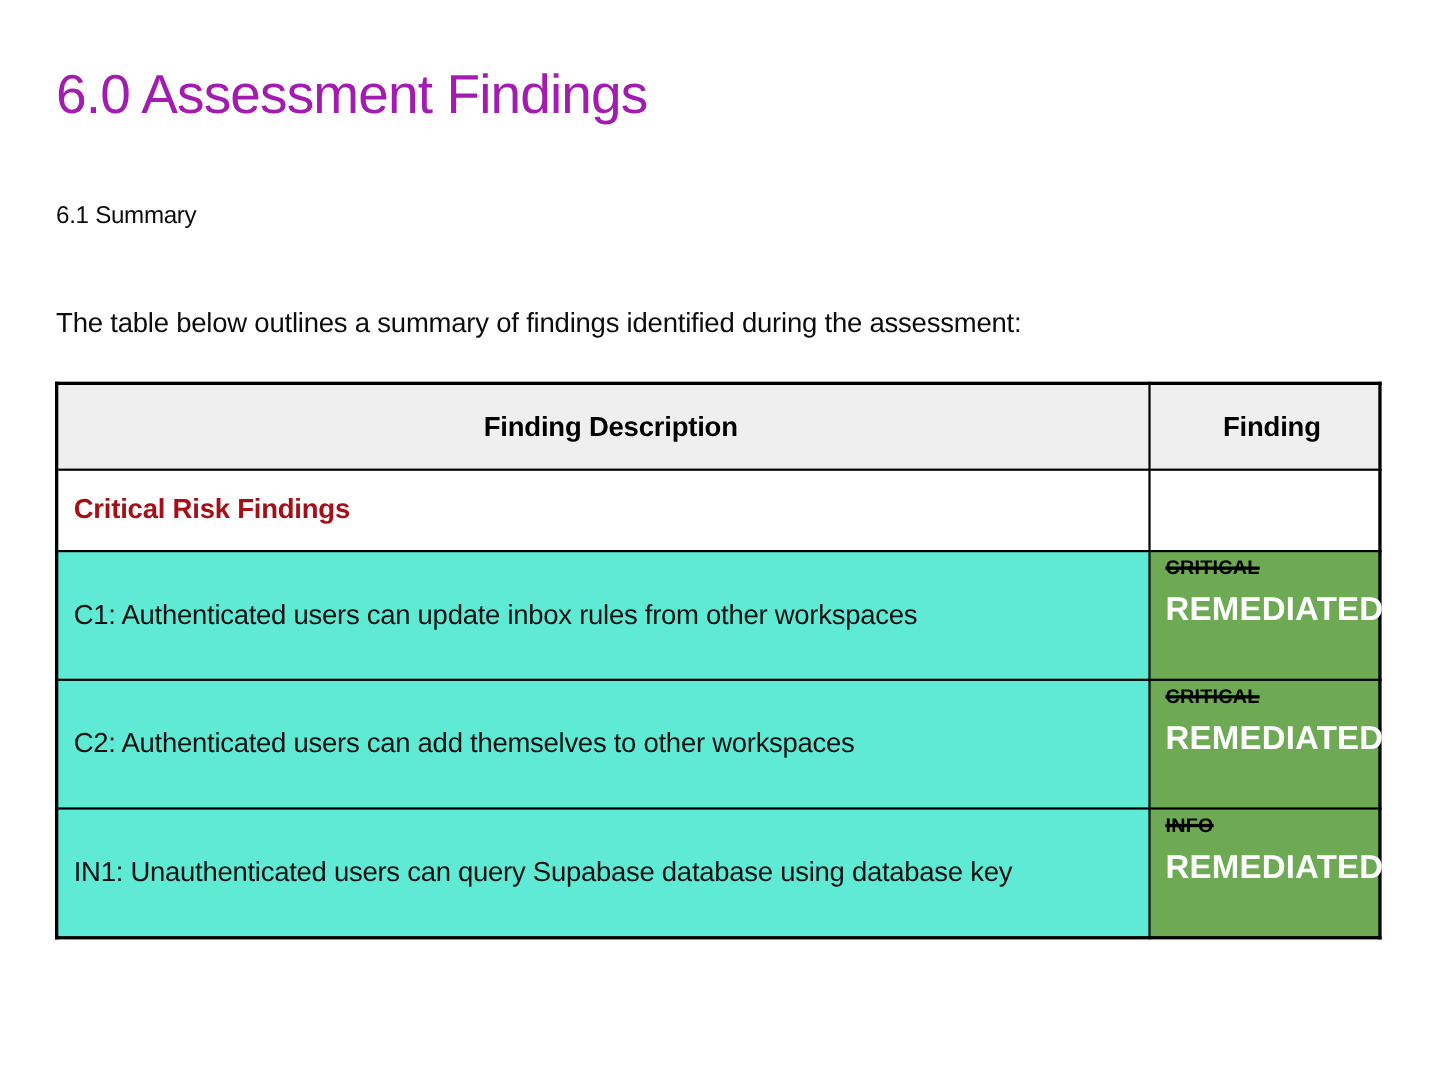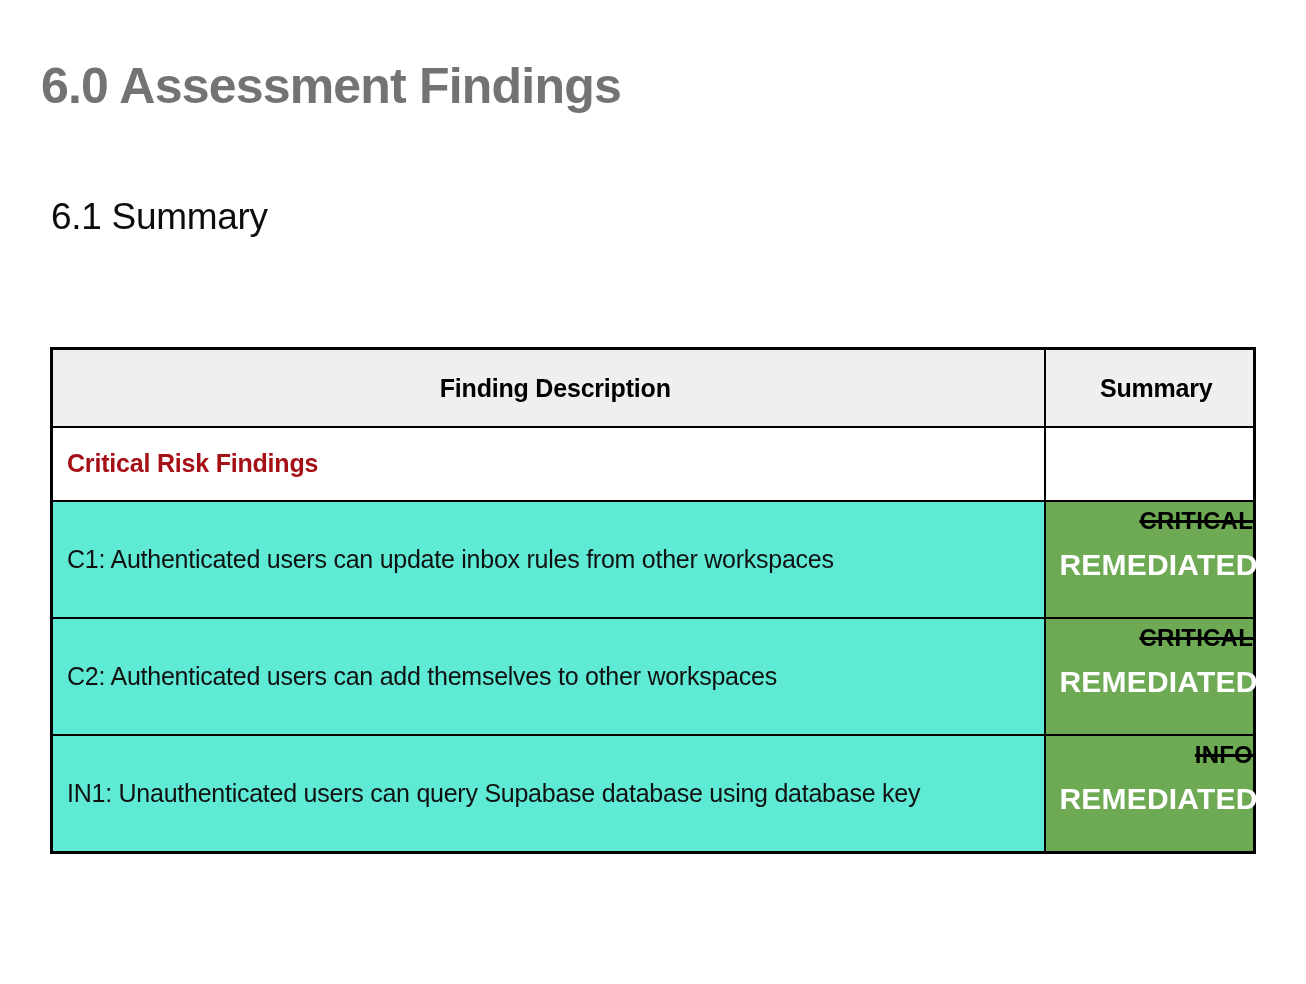--- a/index.html
+++ b/index.html
@@ -18,34 +18,34 @@
     position: relative;
     width: 1306px;
     height: 984px;
     box-sizing: border-box;
     padding: 0;
   }
 
   
   .h1 {
     position: absolute;
-    left: 41px;
+    left: 51px;
     top: 24px;
     font-size: 50px;
-    font-weight: 700;
+    font-weight: 400;
     letter-spacing: -0.8px;
     line-height: 1.12;
-    color: #737373;
+    color: #a21caf;
     white-space: nowrap;
   }
   .h2 {
     position: absolute;
     left: 51px;
     top: 165px;
-    font-size: 37px;
+    font-size: 22px;
     font-weight: 400;
     letter-spacing: -0.3px;
     line-height: 1.15;
     color: #0d0d0d;
     white-space: nowrap;
   }
   .intro {
     position: absolute;
     left: 51px;
     top: 253px;
@@ -131,59 +131,59 @@
   }
   td.status-cell.remediated { background: #6daa53; }
   td.status-cell.blank { background: #ffffff; }
 
   .status-inner {
     padding: 0 0 0 14px;
     line-height: 1.62;
   }
   .sev-strike {
     display: block;
-    font-size: 24px;
+    font-size: 18px;
     font-weight: 700;
     letter-spacing: 0.2px;
     color: #000000;
     text-decoration: line-through;
     text-decoration-thickness: 2.5px;
-    text-align: right;
   }
   .rem-label {
     display: block;
     font-size: 30px;
     font-weight: 700;
     letter-spacing: 0.2px;
     color: #ffffff;
   }
 </style>
 </head>
 <body>
 
 <div class="page">
 
   <h1 class="h1">6.0 Assessment Findings</h1>
 
   <h2 class="h2">6.1 Summary</h2>
 
+  <p class="intro">The table below outlines a summary of findings identified during the assessment:</p>
 
   <div class="table-wrap">
     <table class="findings">
       <colgroup>
         <col class="c-desc">
         <col class="c-status">
       </colgroup>
       <thead>
         <tr class="head-row">
           <th>
             <div class="th-inner">Finding Description</div>
           </th>
           <th>
-            <div class="th-inner">Summary</div>
+            <div class="th-inner">Finding</div>
           </th>
         </tr>
       </thead>
       <tbody>
 
         <tr class="group-row">
           <td>
             <div class="group-label critical">Critical Risk Findings</div>
           </td>
           <td class="status-cell blank"></td>

